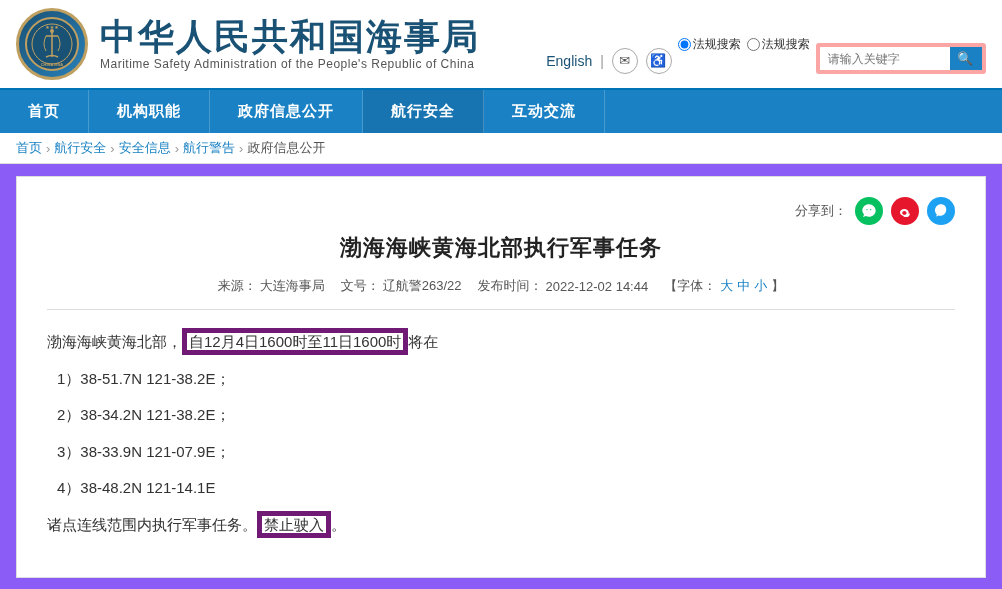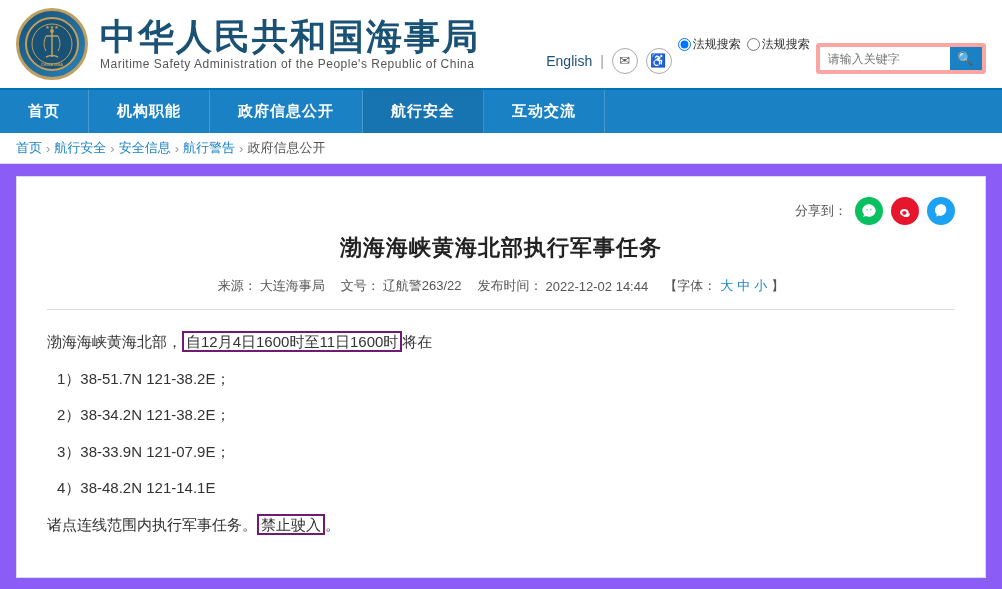--- a/index.html
+++ b/index.html
@@ -229,21 +229,21 @@
     .article-body {
       font-size: 15px;
       color: #333;
       line-height: 1.9;
     }
     .article-body p {
       margin-bottom: 8px;
     }
     .highlight-box {
       display: inline;
-      border: 2px solid #701a75;
+      border: 5px solid #701a75;
       padding: 0 2px;
     }
     .coord-list {
       margin-left: 10px;
     }
     .coord-item {
       margin-bottom: 4px;
     }
   </style>
 </head>

